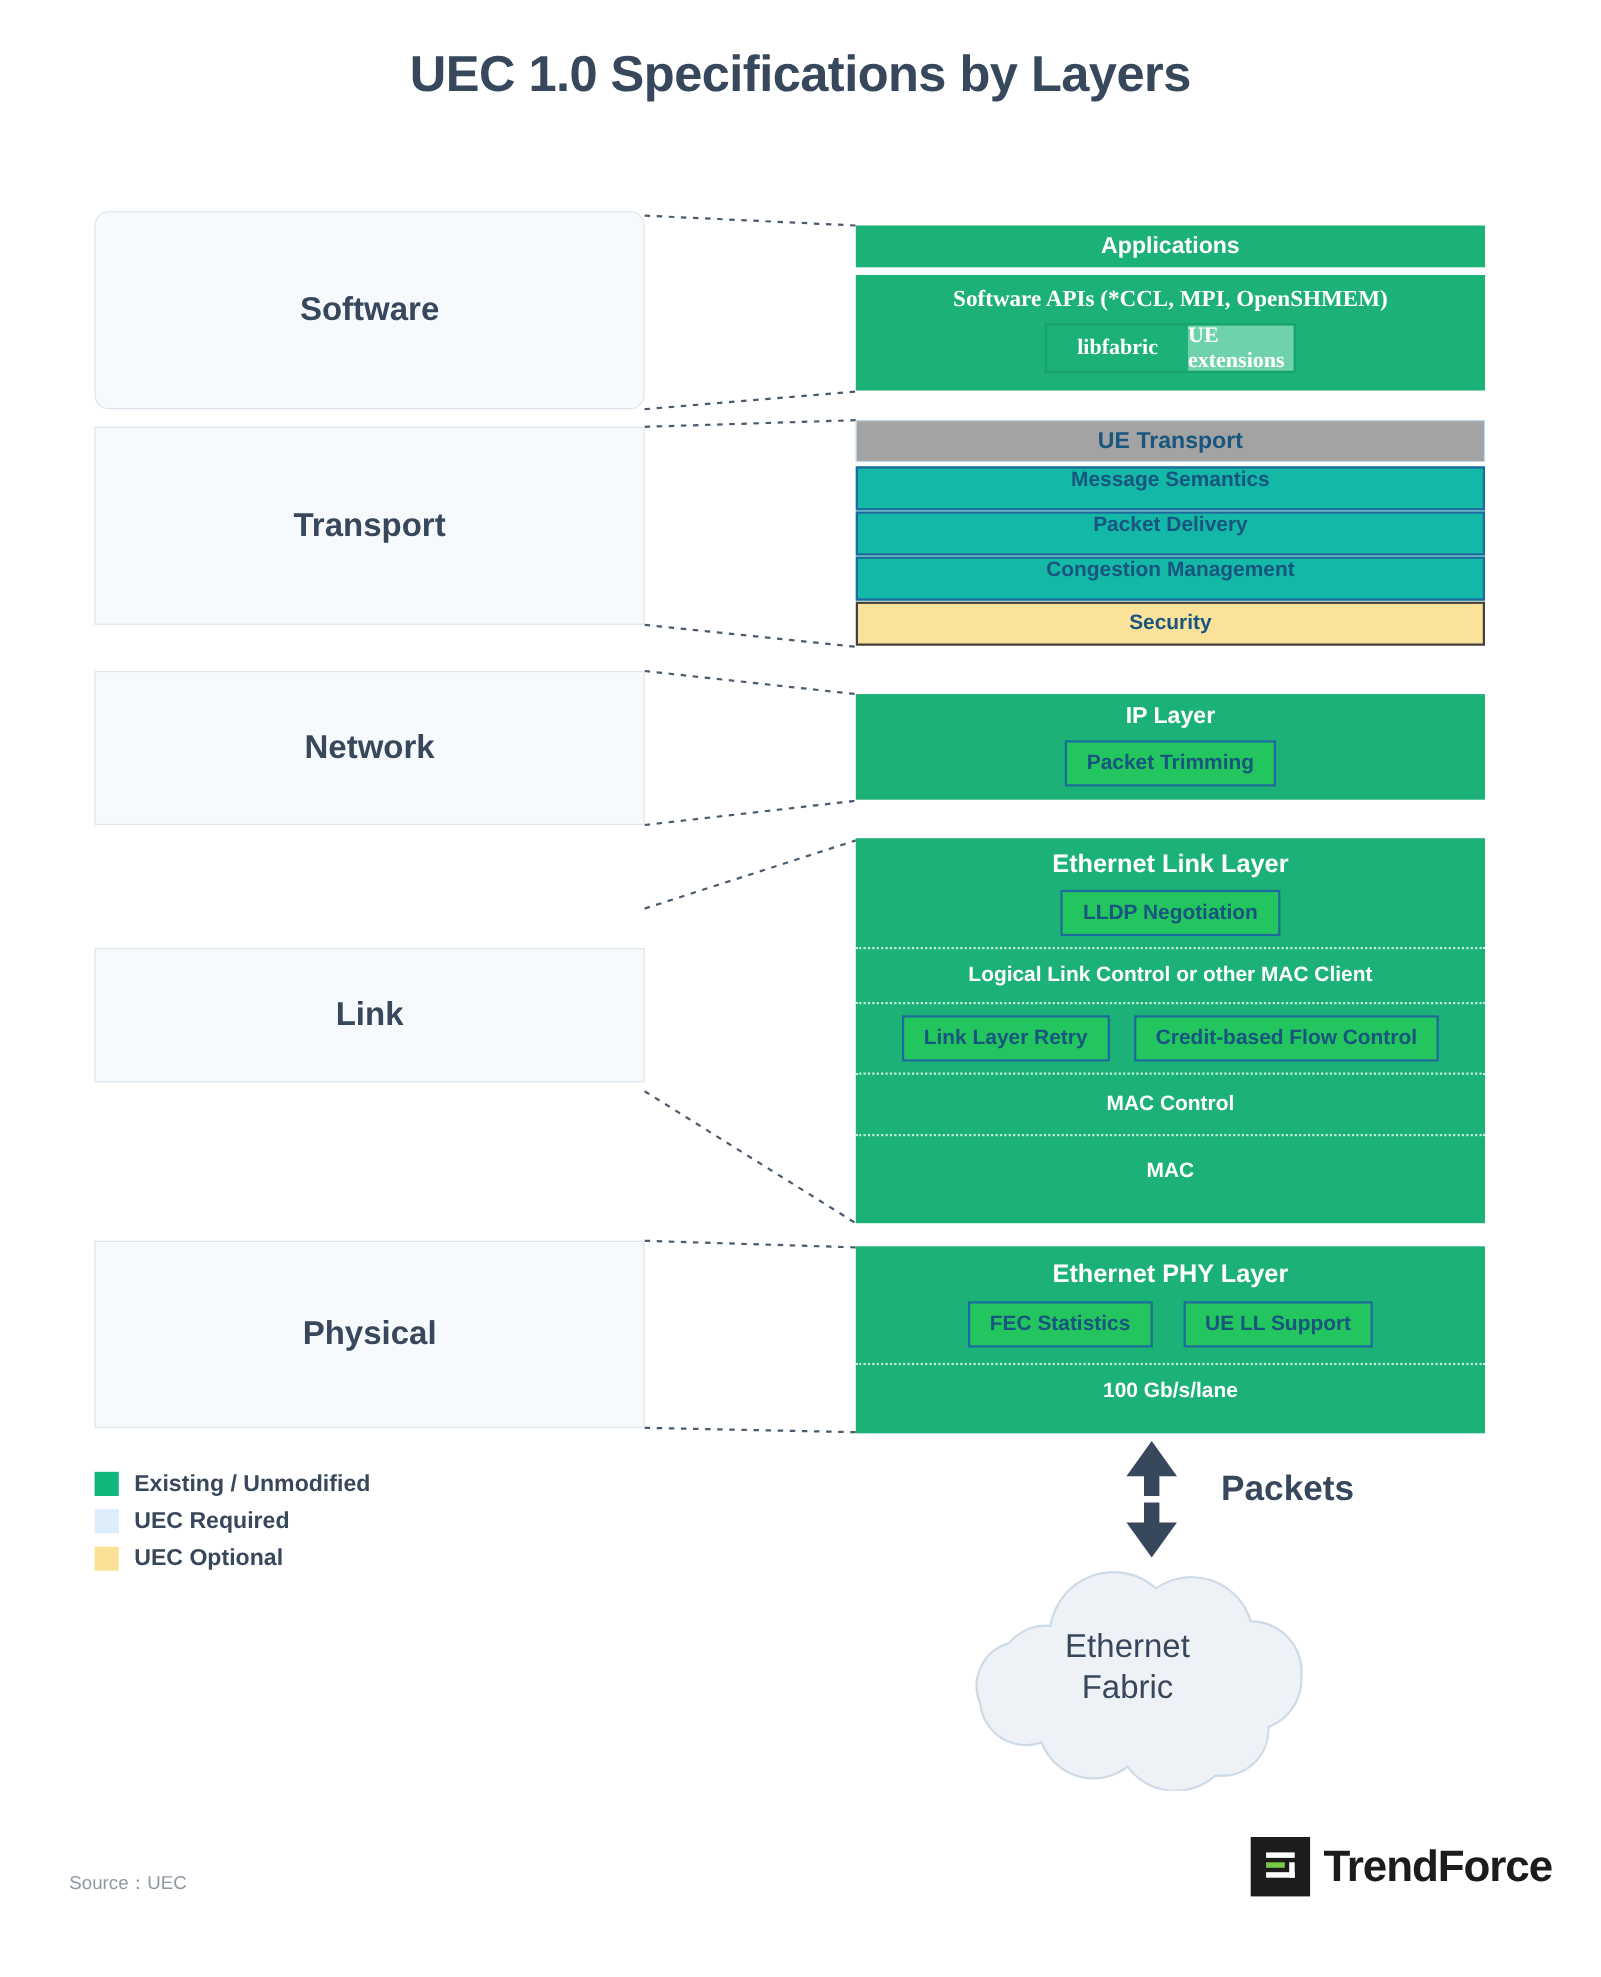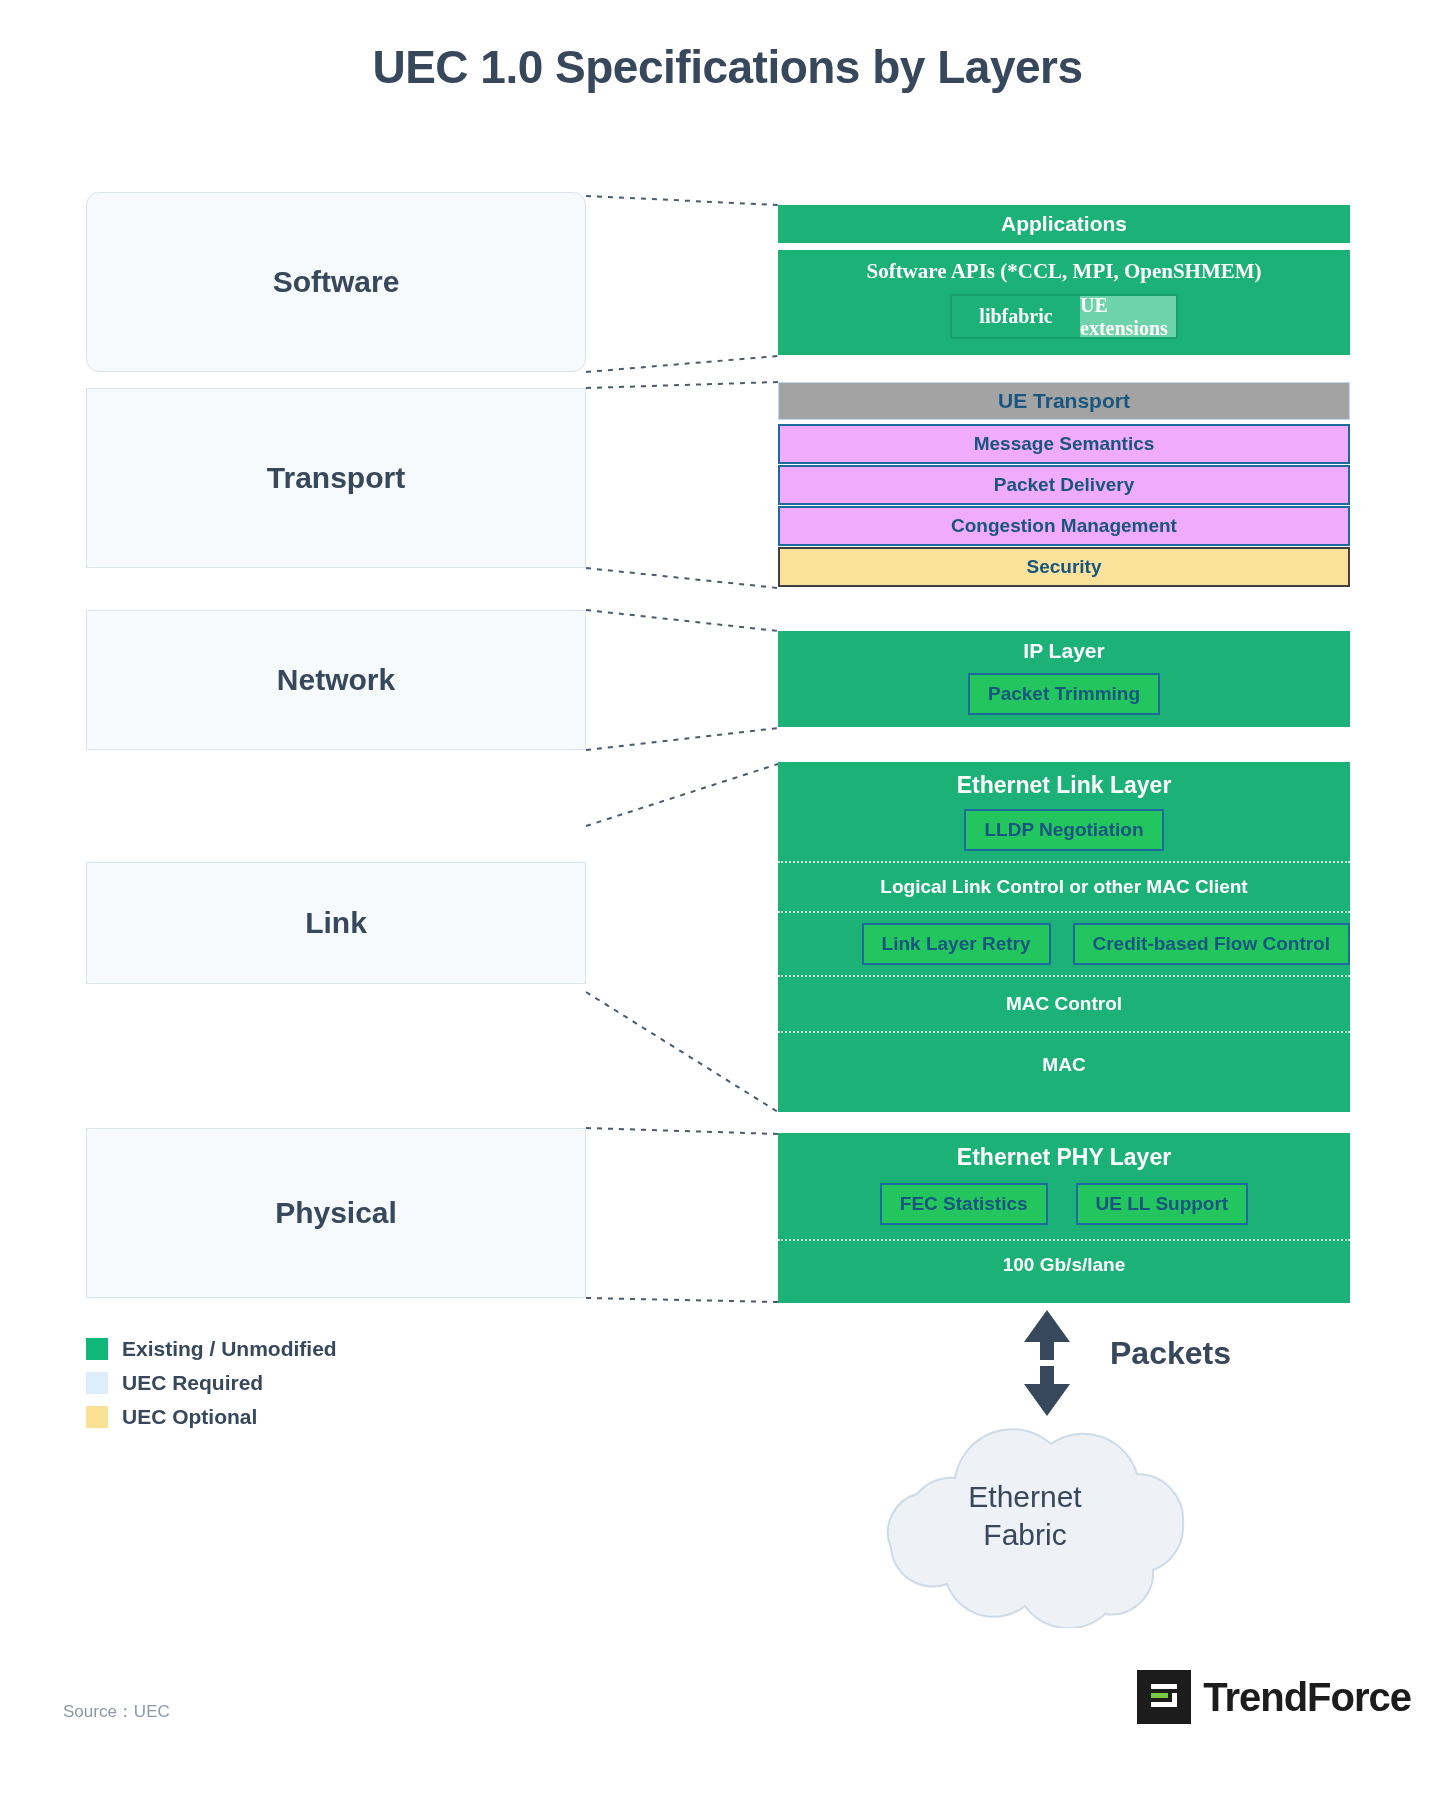--- a/index.html
+++ b/index.html
@@ -44,28 +44,28 @@
 
   .hdr {
     text-align: center;
     font-weight: bold;
     font-size: 21px;
   }
 
   .green { background: #1cb177; color: #ffffff; }
 
   .blue-row {
-    background: #f0abfc;
+    background: #14b8a6;
     border: 2px solid #1c6a9e;
     color: #18557f;
     text-align: center;
     font-weight: bold;
     font-size: 19px;
     display: flex;
-    align-items: center;
+    align-items: flex-start;
     justify-content: center;
   }
 
   .blue-hdr {
     background: #a3a3a3;
     border: 1px solid #bcd9ef;
     color: #18557f;
     text-align: center;
     font-weight: bold;
     font-size: 21px;
@@ -154,21 +154,21 @@
   
   #net-block { position: absolute; left: 778px; top: 631px; width: 572px; height: 96px; }
   #net-hdr { padding-top: 8px; }
   #net-pill-wrap { display: flex; justify-content: center; margin-top: 10px; }
 
   
   #link-block { position: absolute; left: 778px; top: 762px; width: 572px; height: 350px; }
   #link-hdr { padding-top: 10px; font-size: 23px; }
   #link-lldp-wrap { display: flex; justify-content: center; margin-top: 10px; margin-bottom: 10px; }
   #link-llc { height: 50px; }
-  #link-pills { display: flex; justify-content: flex-end; gap: 22px; padding: 10px 0; }
+  #link-pills { display: flex; justify-content: center; gap: 22px; padding: 10px 0; }
   #link-macctrl { height: 56px; }
   #link-mac { height: 66px; }
 
   
   #phy-block { position: absolute; left: 778px; top: 1133px; width: 572px; height: 170px; }
   #phy-hdr { padding-top: 11px; font-size: 23px; }
   #phy-pills { display: flex; justify-content: center; gap: 28px; padding: 12px 0 14px 0; }
   #phy-rate { height: 50px; }
 
   

